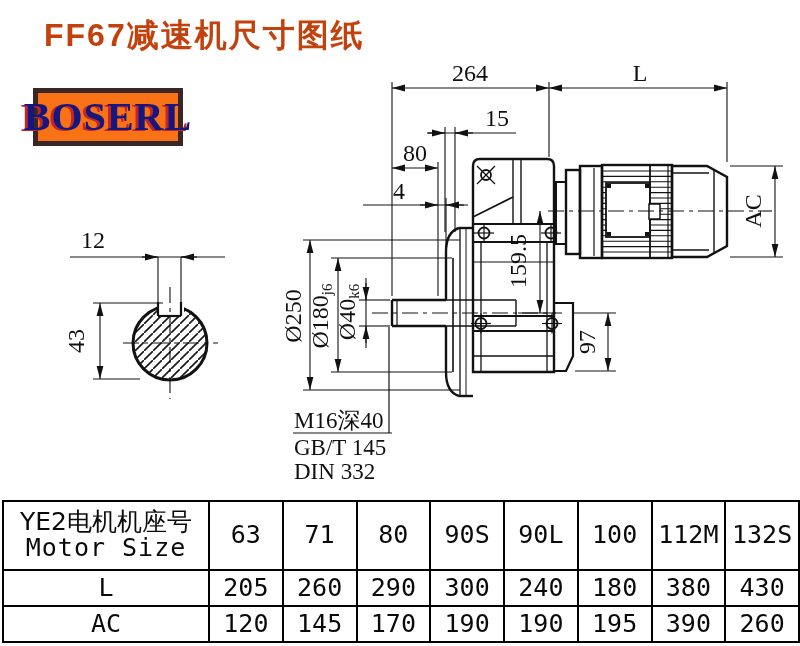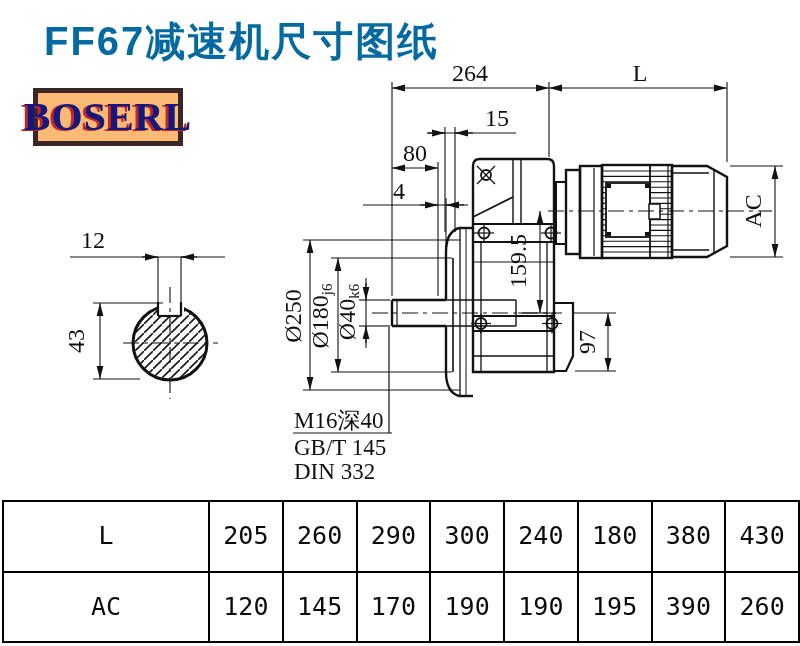--- a/index.html
+++ b/index.html
@@ -1,25 +1,25 @@
 <!DOCTYPE html>
 <html><head>
 <meta charset="utf-8">
 <style>
   html,body{margin:0;padding:0;background:#ffffff;}
   body{width:800px;height:646px;position:relative;font-family:"Liberation Sans",sans-serif;overflow:hidden;}
   .page-title{
     position:absolute;left:44px;top:14px;
-    font-size:40px;font-weight:700;color:#0369a1;
+    font-size:32px;font-weight:700;color:#c2410c;
     font-family:"Liberation Sans","DejaVu Sans",sans-serif;
     letter-spacing:2px;white-space:nowrap;
   }
   .logo-box{
     position:absolute;left:33px;top:88px;width:140px;height:48px;
-    border:5px solid #3b2626;background:#fdba74;
+    border:5px solid #3b2626;background:#f97316;
     display:flex;align-items:center;justify-content:center;
   }
   .logo-text{
     font-family:"Liberation Serif","DejaVu Serif",serif;
     font-size:40px;font-weight:700;color:#16167f;
     text-shadow:-3px 1px 0 #c02828;
     line-height:1;letter-spacing:1px;
   }
   svg.drawing{position:absolute;left:0;top:0;}
   svg text{font-family:"Liberation Serif","DejaVu Serif",serif;fill:#101010;}
@@ -249,20 +249,34 @@
   <text class="note-t" x="294" y="455"><tspan>GB/T 145</tspan></text>
   <text class="note-t" x="294" y="479"><tspan>DIN 332</tspan></text>
 </svg>
 
 <table class="spec-table">
   <colgroup>
     <col style="width:206px">
     <col span="8" style="width:73.75px">
   </colgroup>
   <tbody>
+      <tr style="height:55px;">
+    <td class="hdr-cell">
+      <div class="hdr-cn">YE2电机机座号</div>
+      <div class="hdr-en">Motor Size</div>
+    </td>
+    <td>63</td>
+    <td>71</td>
+    <td>80</td>
+    <td>90S</td>
+    <td>90L</td>
+    <td>100</td>
+    <td>112M</td>
+    <td>132S</td>
+  </tr>
   <tr class="row-h">
     <td>L</td>
     <td>205</td>
     <td>260</td>
     <td>290</td>
     <td>300</td>
     <td>240</td>
     <td>180</td>
     <td>380</td>
     <td>430</td>

